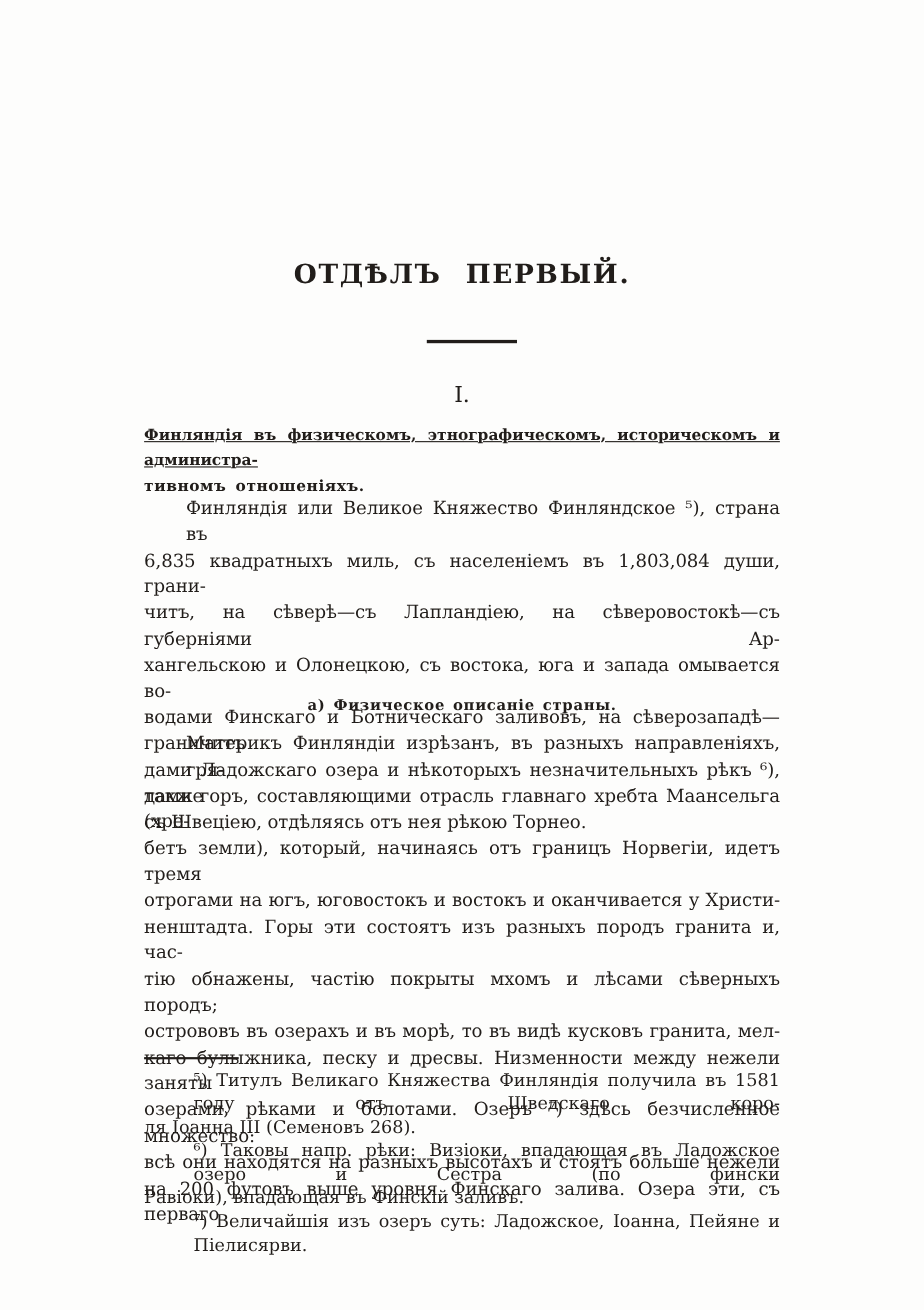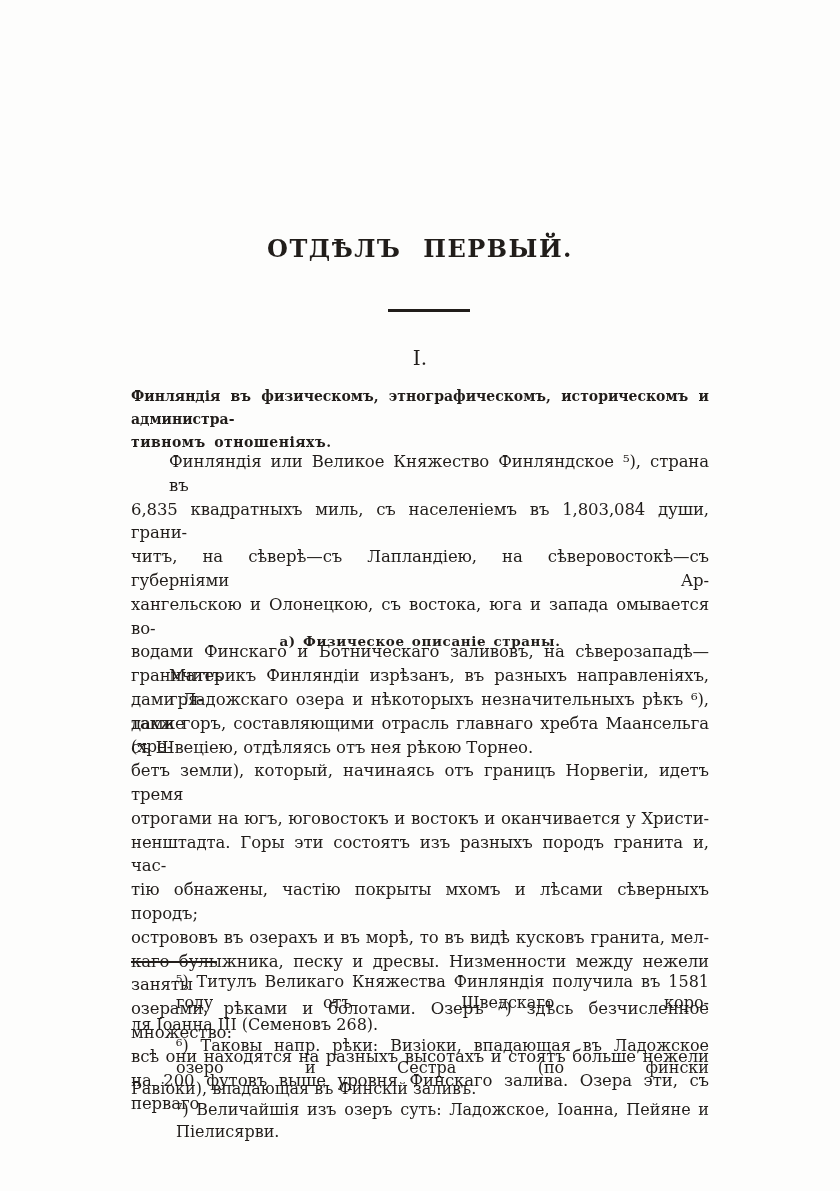--- a/index.html
+++ b/index.html
@@ -22,21 +22,21 @@
     background: var(--ink, #211d1a);
   }
   .chapter-num {
     position: absolute; top: 346px; left: 131px; width: 578px;
     text-align: center; font-size: 20px; font-weight: 500;
   }
   .heading {
     position: absolute; top: 385px; left: 131px; width: 578px;
     font-weight: bold; font-size: 14px; line-height: 23px;
   }
-  .hline-just { text-align: justify; text-align-last: justify; }
+  .hline-just { text-align: justify; text-align-last: justify; text-decoration: underline; }
   .hline-center { text-align: left; letter-spacing: 0.5px; word-spacing: 3px; }
   .para {
     position: absolute; left: 131px; width: 578px;
     font-size: 16.5px; line-height: 23.8px;
   }
   .para1 { top: 450px; }
   .para2 { top: 664px; }
   .bline { text-align: justify; text-align-last: justify; letter-spacing: -0.1px; }
   .bline.first { padding-left: 38px; }
   .bline.end { text-align-last: left; }

